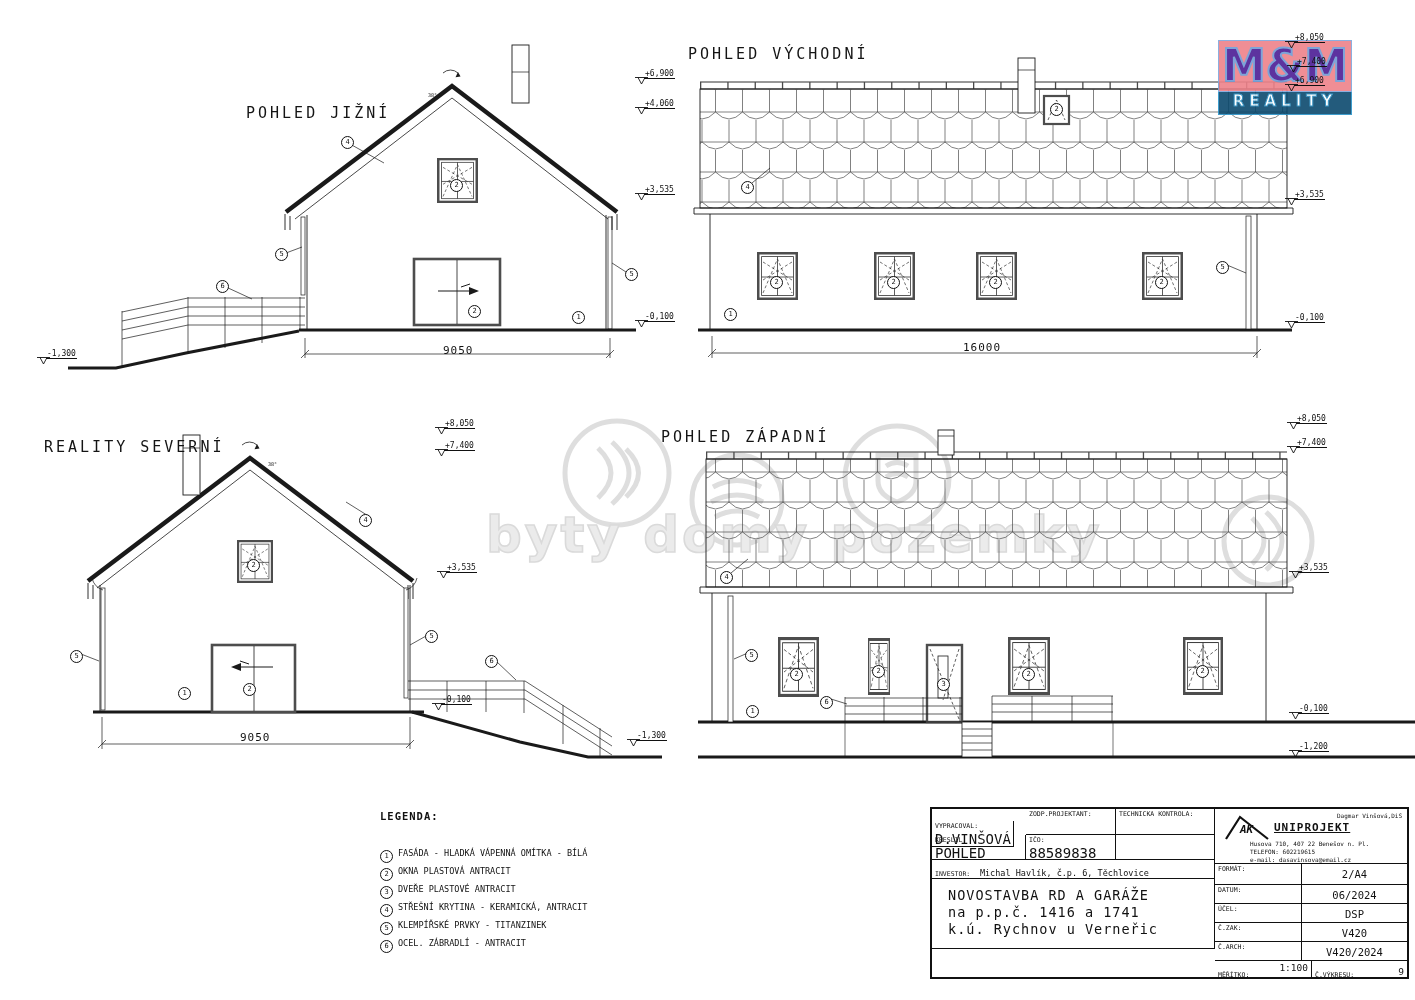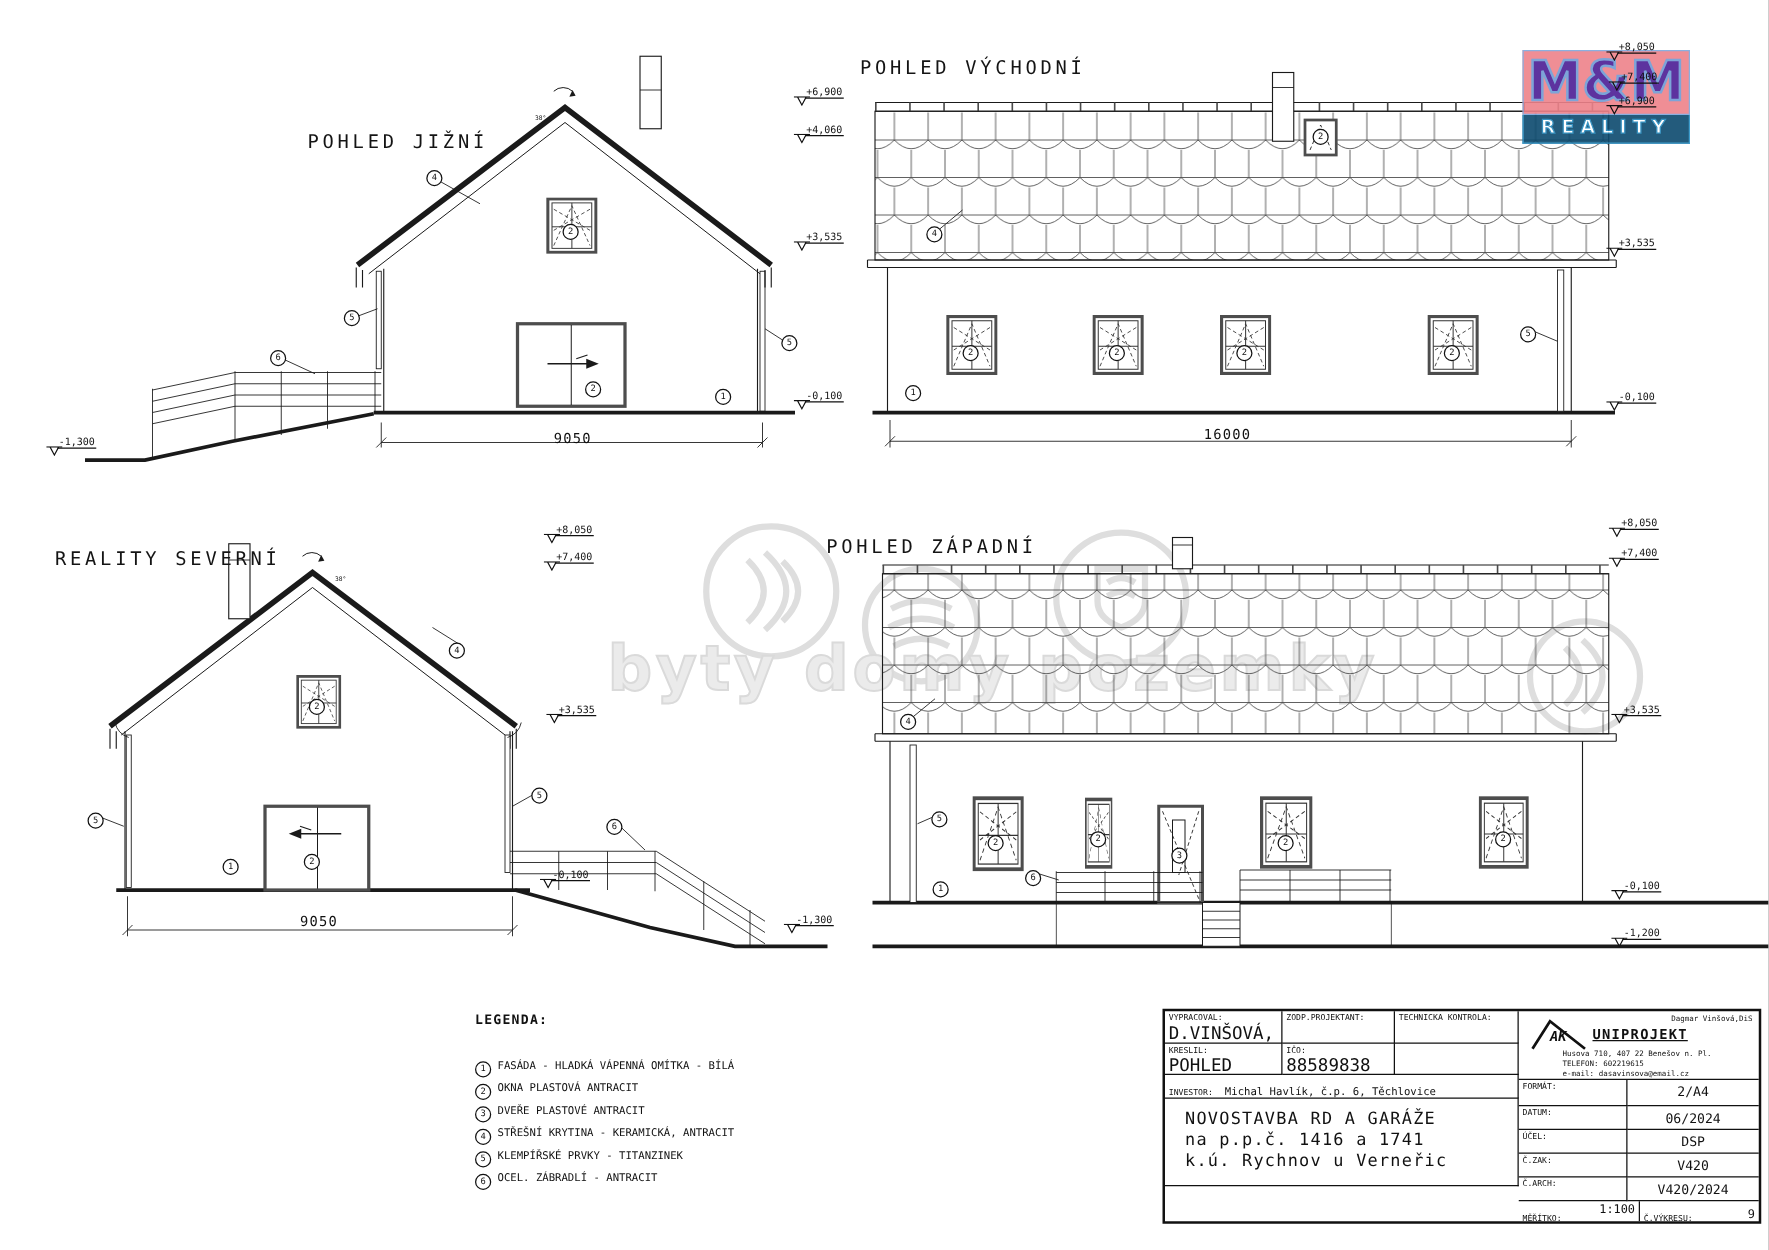--- a/index.html
+++ b/index.html
@@ -365,21 +365,21 @@
       <div class="lg-item"><span class="cn">1</span><span>FASÁDA - HLADKÁ VÁPENNÁ OMÍTKA - BÍLÁ</span></div>
       <div class="lg-item"><span class="cn">2</span><span>OKNA PLASTOVÁ ANTRACIT</span></div>
       <div class="lg-item"><span class="cn">3</span><span>DVEŘE PLASTOVÉ ANTRACIT</span></div>
       <div class="lg-item"><span class="cn">4</span><span>STŘEŠNÍ KRYTINA - KERAMICKÁ, ANTRACIT</span></div>
       <div class="lg-item"><span class="cn">5</span><span>KLEMPÍŘSKÉ PRVKY - TITANZINEK</span></div>
       <div class="lg-item"><span class="cn">6</span><span>OCEL. ZÁBRADLÍ - ANTRACIT</span></div>
     </div>
   </div>
 
   <div class="tb">
-    <div class="cell bR bB" style="left:0;top:0;width:94px;height:26px">
+    <div class="cell bR bB" style="left:0;top:12px;width:82px;height:26px">
       <span class="lab">VYPRACOVAL:</span>
       <span class="val">D.VINŠOVÁ, DiS</span>
     </div>
     <div class="cell bR bB" style="left:94px;top:0;width:90px;height:26px">
       <span class="lab">ZODP.PROJEKTANT:</span>
       <span class="val"></span>
     </div>
     <div class="cell bR bB" style="left:184px;top:0;width:99px;height:26px">
       <span class="lab">TECHNICKA KONTROLA:</span>
       <span class="val"></span>

